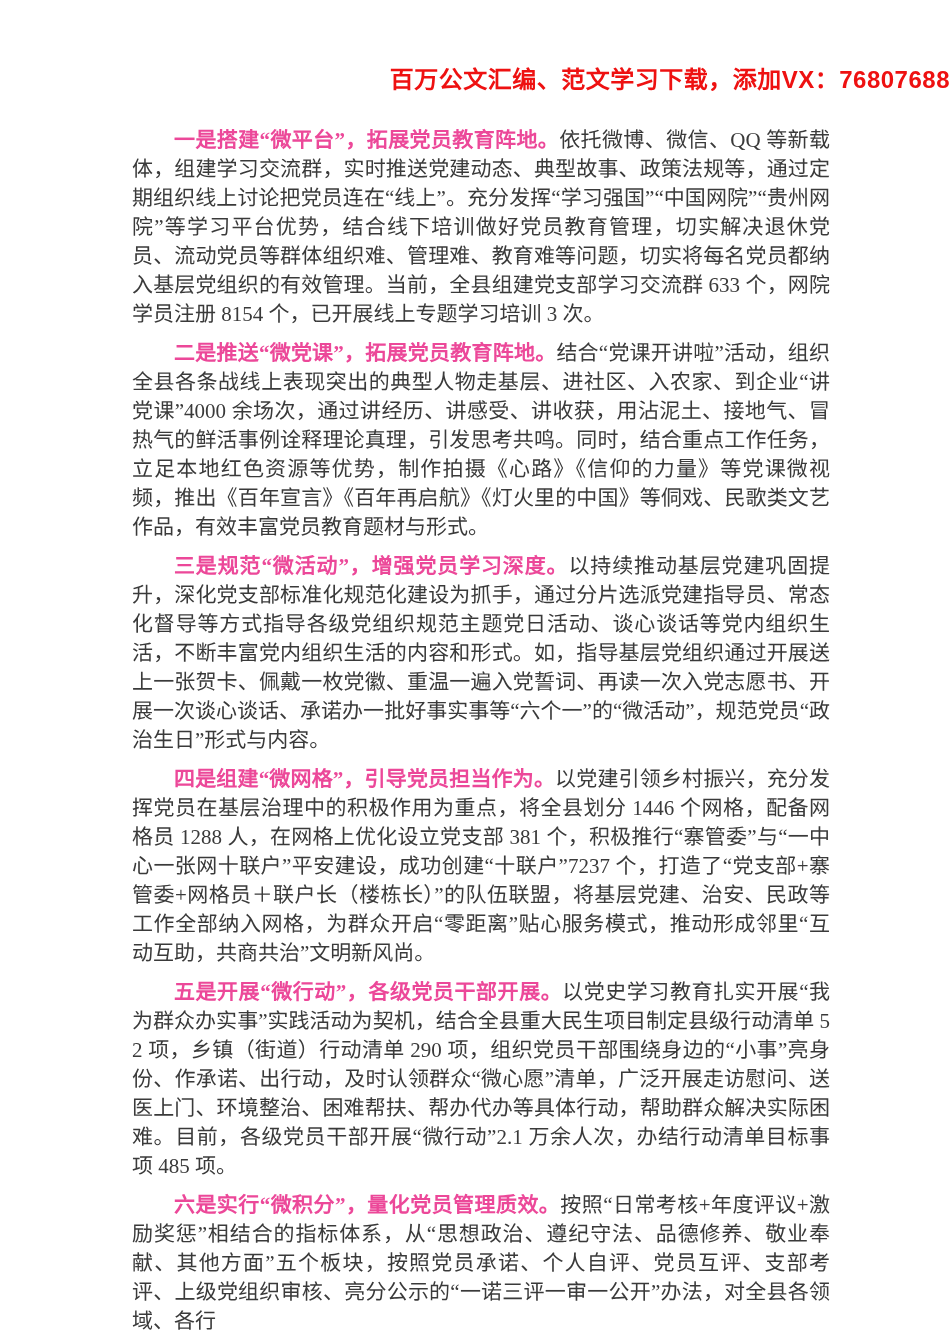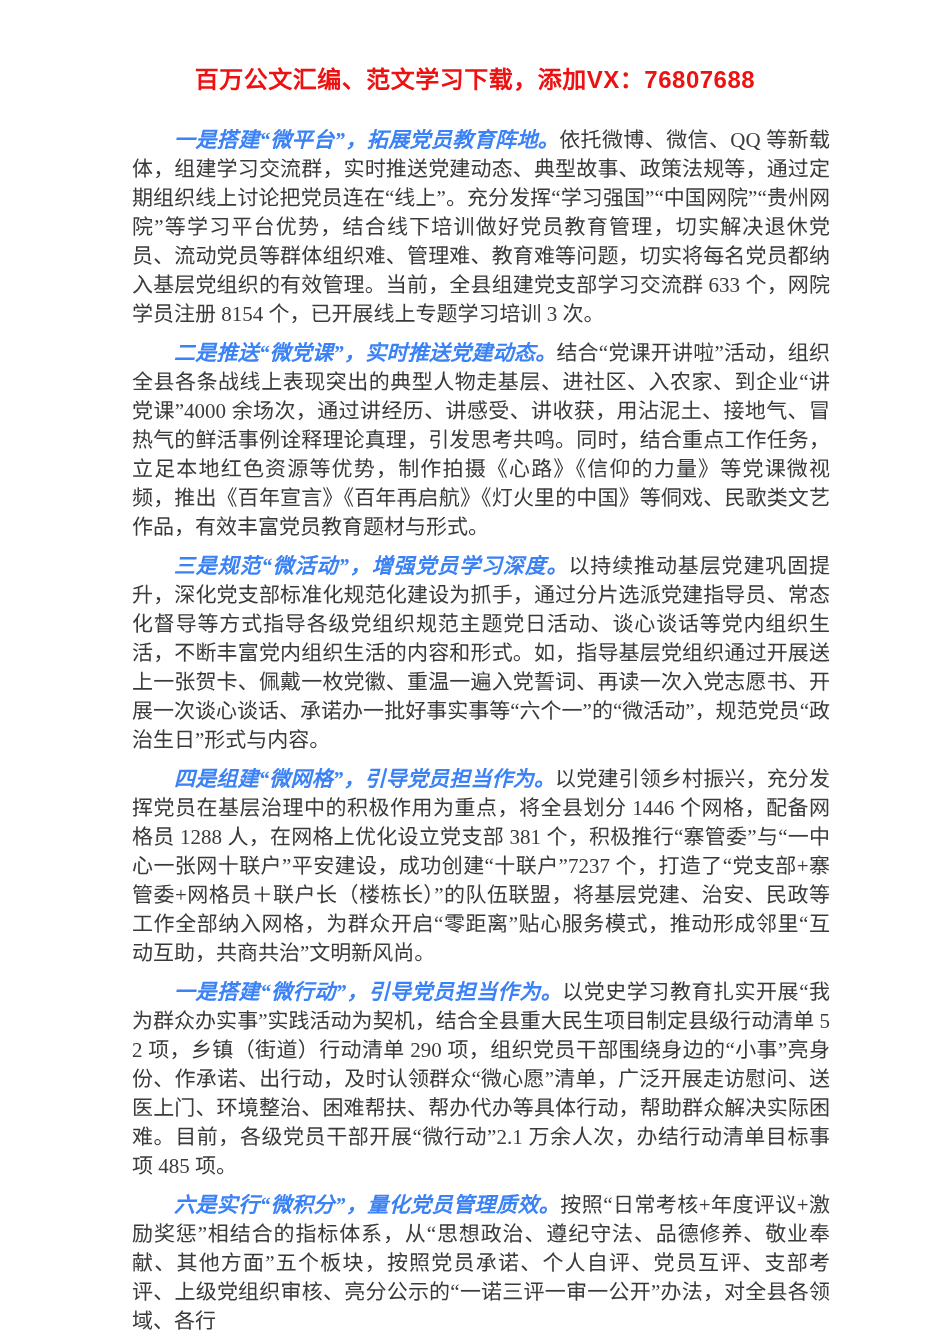--- a/index.html
+++ b/index.html
@@ -12,21 +12,21 @@
     width: 950px;
     height: 1344px;
     margin: 0 auto;
     background: #ffffff;
     box-sizing: border-box;
     padding-top: 64px;
     overflow: hidden;
   }
   .header-notice {
     width: 100%;
-    text-align: center;
+    text-align: right;
     font-family: "Liberation Sans", "DejaVu Sans", sans-serif;
     font-weight: 700;
     font-size: 24px;
     line-height: 32px;
     color: #ee1111;
     letter-spacing: 0.5px;
   }
   .content {
     margin-left: 132px;
     width: 698px;
@@ -37,40 +37,39 @@
     color: #3a3a3a;
   }
   .content p {
     margin: 0 0 10px 0;
     text-indent: 2em;
     text-align: justify;
     word-break: break-all;
   }
   .content p .lead {
     font-weight: 700;
-    color: #3b82f6;
-    font-style: italic;
+    color: #ec4899;
   }
 </style>
 </head>
 <body>
 
 <div class="page">
 
   <div class="header-notice">百万公文汇编、范文学习下载，添加VX：76807688</div>
 
   <div class="content">
 
 
     <p><span class="lead">一是搭建“微平台”，拓展党员教育阵地。</span><span>依托微博、微信、QQ 等新载体，组建学习交流群，实时推送党建动态、典型故事、政策法规等，通过定期组织线上讨论把党员连在“线上”。充分发挥“学习强国”“中国网院”“贵州网院”等学习平台优势，结合线下培训做好党员教育管理，切实解决退休党员、流动党员等群体组织难、管理难、教育难等问题，切实将每名党员都纳入基层党组织的有效管理。当前，全县组建党支部学习交流群 633 个，网院学员注册 8154 个，已开展线上专题学习培训 3 次。</span></p>
 
-    <p><span class="lead">二是推送“微党课”，实时推送党建动态。</span><span>结合“党课开讲啦”活动，组织全县各条战线上表现突出的典型人物走基层、进社区、入农家、到企业“讲党课”4000 余场次，通过讲经历、讲感受、讲收获，用沾泥土、接地气、冒热气的鲜活事例诠释理论真理，引发思考共鸣。同时，结合重点工作任务，立足本地红色资源等优势，制作拍摄《心路》《信仰的力量》等党课微视频，推出《百年宣言》《百年再启航》《灯火里的中国》等侗戏、民歌类文艺作品，有效丰富党员教育题材与形式。</span></p>
+    <p><span class="lead">二是推送“微党课”，拓展党员教育阵地。</span><span>结合“党课开讲啦”活动，组织全县各条战线上表现突出的典型人物走基层、进社区、入农家、到企业“讲党课”4000 余场次，通过讲经历、讲感受、讲收获，用沾泥土、接地气、冒热气的鲜活事例诠释理论真理，引发思考共鸣。同时，结合重点工作任务，立足本地红色资源等优势，制作拍摄《心路》《信仰的力量》等党课微视频，推出《百年宣言》《百年再启航》《灯火里的中国》等侗戏、民歌类文艺作品，有效丰富党员教育题材与形式。</span></p>
 
     <p><span class="lead">三是规范“微活动”，增强党员学习深度。</span><span>以持续推动基层党建巩固提升，深化党支部标准化规范化建设为抓手，通过分片选派党建指导员、常态化督导等方式指导各级党组织规范主题党日活动、谈心谈话等党内组织生活，不断丰富党内组织生活的内容和形式。如，指导基层党组织通过开展送上一张贺卡、佩戴一枚党徽、重温一遍入党誓词、再读一次入党志愿书、开展一次谈心谈话、承诺办一批好事实事等“六个一”的“微活动”，规范党员“政治生日”形式与内容。</span></p>
 
     <p><span class="lead">四是组建“微网格”，引导党员担当作为。</span><span>以党建引领乡村振兴，充分发挥党员在基层治理中的积极作用为重点，将全县划分 1446 个网格，配备网格员 1288 人，在网格上优化设立党支部 381 个，积极推行“寨管委”与“一中心一张网十联户”平安建设，成功创建“十联户”7237 个，打造了“党支部+寨管委+网格员＋联户长（楼栋长）”的队伍联盟，将基层党建、治安、民政等工作全部纳入网格，为群众开启“零距离”贴心服务模式，推动形成邻里“互动互助，共商共治”文明新风尚。</span></p>
 
-    <p><span class="lead">一是搭建“微行动”，引导党员担当作为。</span><span>以党史学习教育扎实开展“我为群众办实事”实践活动为契机，结合全县重大民生项目制定县级行动清单 52 项，乡镇（街道）行动清单 290 项，组织党员干部围绕身边的“小事”亮身份、作承诺、出行动，及时认领群众“微心愿”清单，广泛开展走访慰问、送医上门、环境整治、困难帮扶、帮办代办等具体行动，帮助群众解决实际困难。目前，各级党员干部开展“微行动”2.1 万余人次，办结行动清单目标事项 485 项。</span></p>
+    <p><span class="lead">五是开展“微行动”，各级党员干部开展。</span><span>以党史学习教育扎实开展“我为群众办实事”实践活动为契机，结合全县重大民生项目制定县级行动清单 52 项，乡镇（街道）行动清单 290 项，组织党员干部围绕身边的“小事”亮身份、作承诺、出行动，及时认领群众“微心愿”清单，广泛开展走访慰问、送医上门、环境整治、困难帮扶、帮办代办等具体行动，帮助群众解决实际困难。目前，各级党员干部开展“微行动”2.1 万余人次，办结行动清单目标事项 485 项。</span></p>
 
     <p><span class="lead">六是实行“微积分”，量化党员管理质效。</span><span>按照“日常考核+年度评议+激励奖惩”相结合的指标体系，从“思想政治、遵纪守法、品德修养、敬业奉献、其他方面”五个板块，按照党员承诺、个人自评、党员互评、支部考评、上级党组织审核、亮分公示的“一诺三评一审一公开”办法，对全县各领域、各行</span></p>
 
   </div>
 </div>
 
 </body></html>

